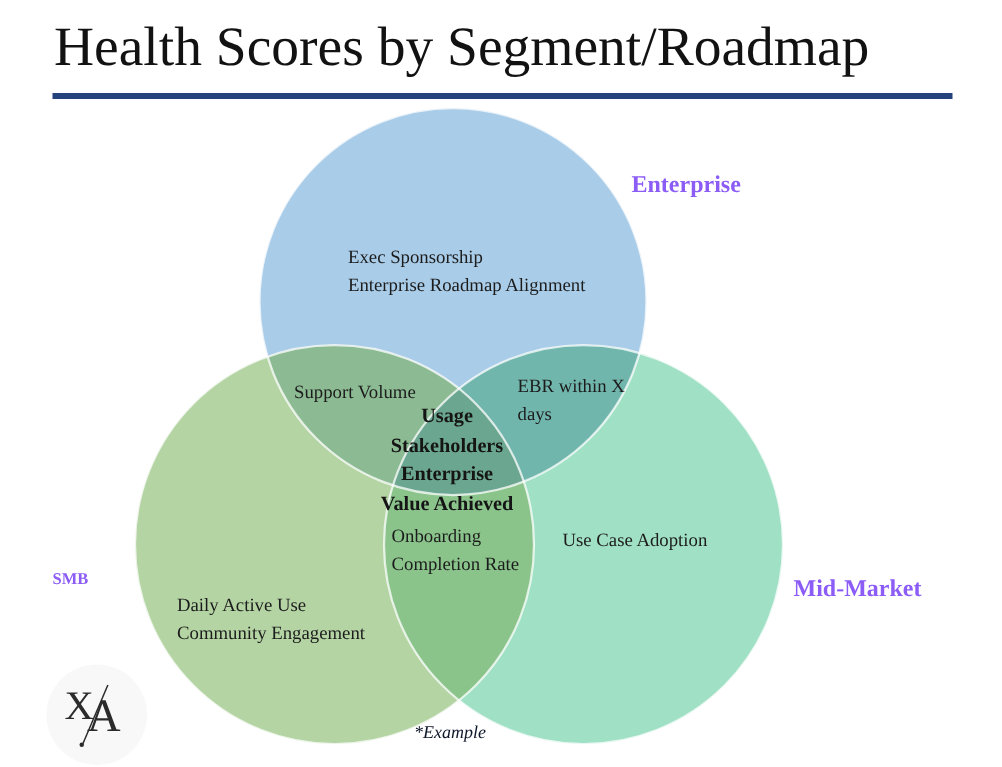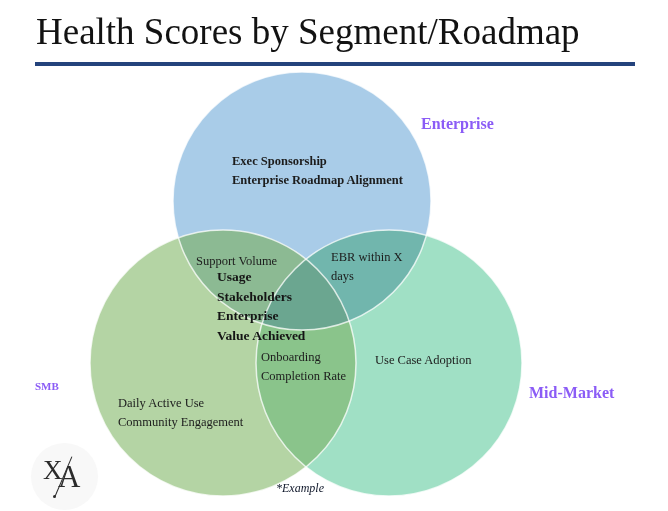--- a/index.html
+++ b/index.html
@@ -40,30 +40,31 @@
   .lbl-enterprise { left: 421px; top: 115px; }
   .lbl-smb        { left: 35px;  top: 380px; font-size: 11px; }
   .lbl-midmarket  { left: 529px; top: 384px; }
 
   .item-text {
     font-size: 12.5px;
     line-height: 19px;
     color: #1c1c1c;
     white-space: nowrap;
   }
-  .items-enterprise { left: 232px; top: 152px; font-weight: bold; }
+  .items-enterprise { left: 232px; top: 162px; }
   .items-smb        { left: 118px; top: 351px; margin-top: 43px; }
   .items-midmarket  { left: 375px; top: 351px; }
   .ov-support       { left: 196px; top: 252px; }
-  .ov-ebr           { left: 331px; top: 248px; white-space: normal; width: 86px; }
+  .ov-ebr           { left: 345px; top: 248px; white-space: normal; width: 86px; }
   .ov-onboarding    { left: 261px; top: 348px; }
 
   .center-metrics {
     left: 217px; top: 267px;
     width: 162px;
+    text-align: center;
     font-weight: 700;
     font-size: 13.5px;
     line-height: 19.5px;
     color: #151515;
   }
 
   .footnote {
     left: 250px; top: 481px;
     width: 100px;
     text-align: center;

